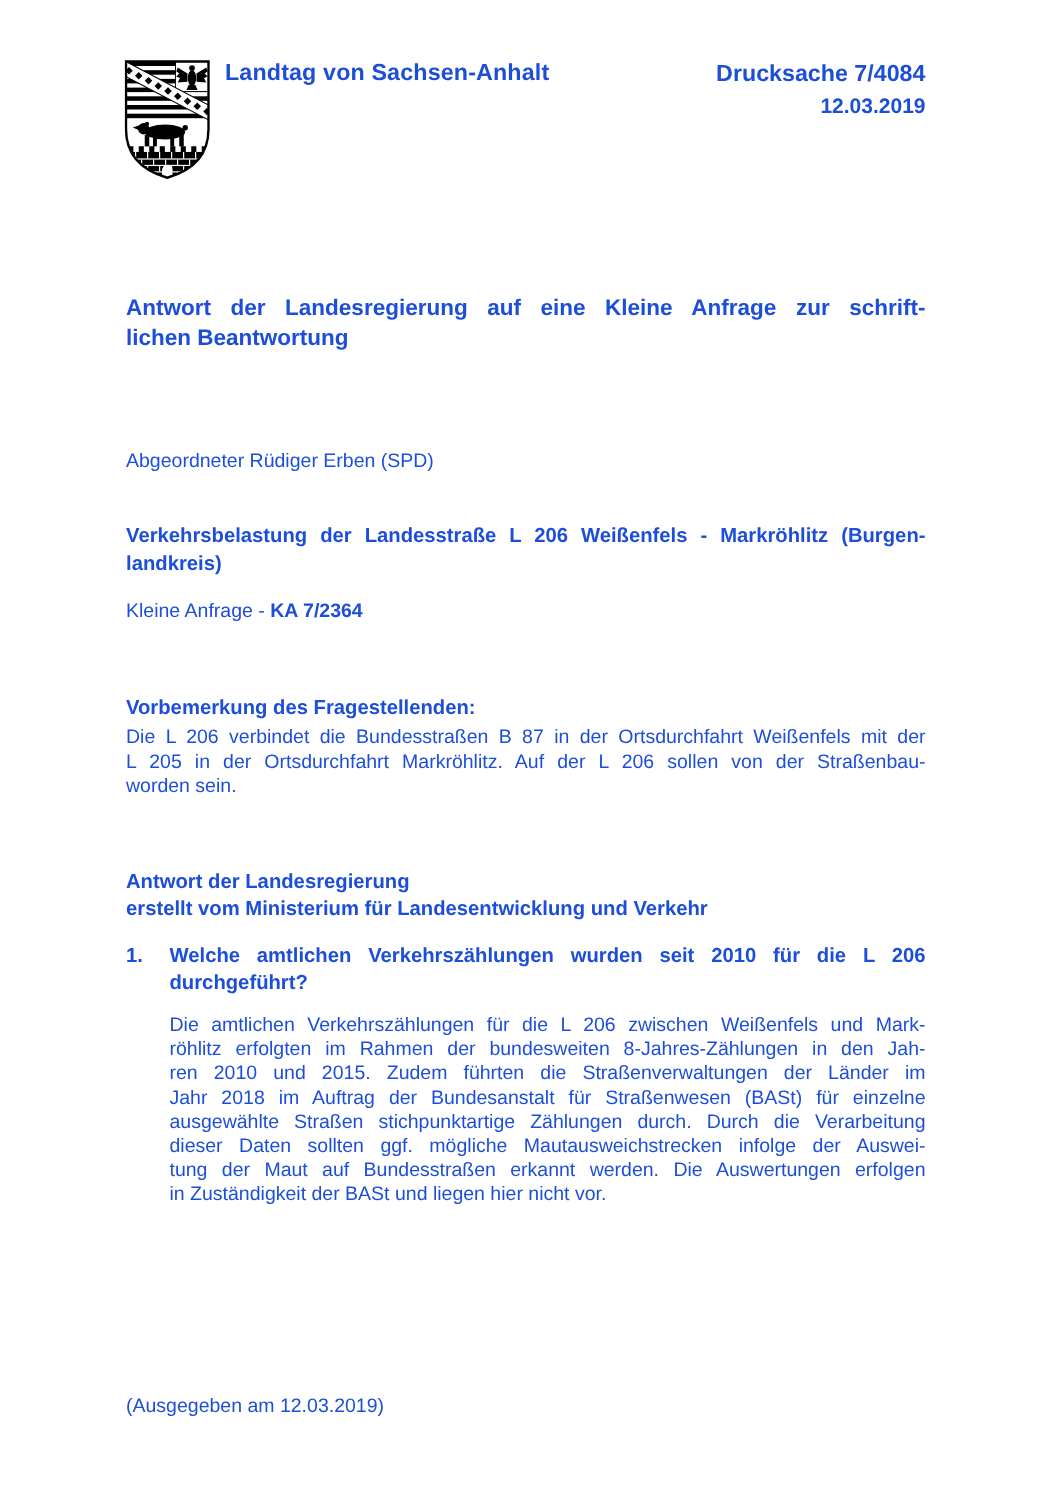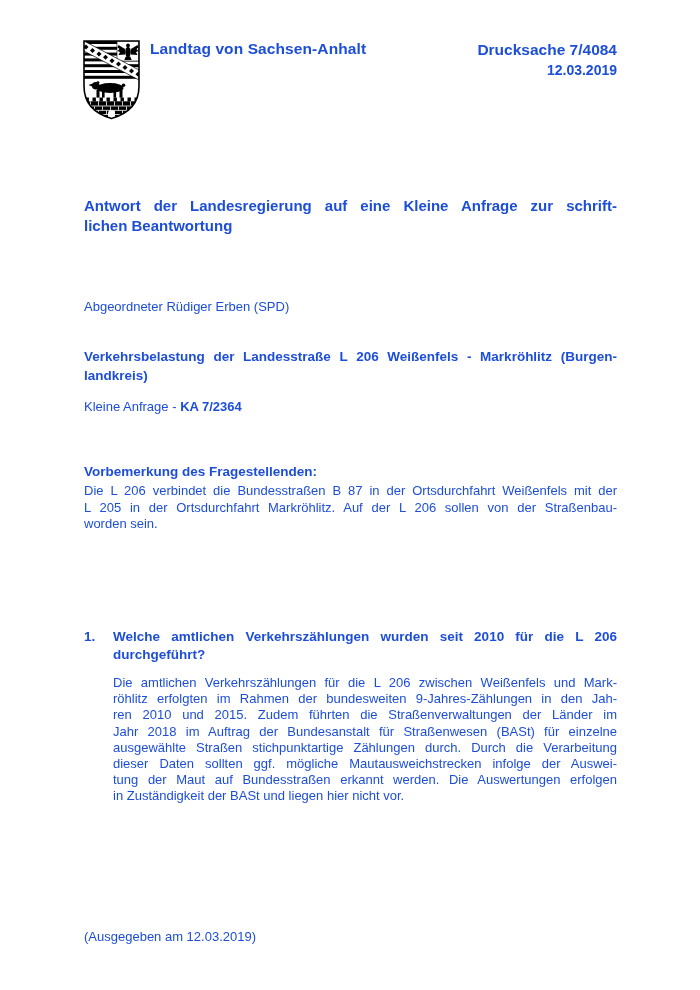--- a/index.html
+++ b/index.html
@@ -197,30 +197,34 @@
 
   <div class="abs request"><span>Kleine Anfrage - </span><span class="b">KA 7/2364</span></div>
 
   <div class="abs vorb-heading">Vorbemerkung des Fragestellenden:</div>
   <div class="abs para1">
     <div class="jl">Die L 206 verbindet die Bundesstraßen B 87 in der Ortsdurchfahrt Weißenfels mit der</div>
     <div class="jl">L 205 in der Ortsdurchfahrt Markröhlitz. Auf der L 206 sollen von der Straßenbau-</div>
     <div class="jl-last">worden sein.</div>
   </div>
 
+  <div class="abs answer-heading">
+    <div>Antwort der Landesregierung</div>
+    <div>erstellt vom Ministerium für Landesentwicklung und Verkehr</div>
+  </div>
 
   <div class="abs q1">
     <span class="q1-num">1.</span>
     <div class="jl">Welche amtlichen Verkehrszählungen wurden seit 2010 für die L 206</div>
     <div class="jl-last">durchgeführt?</div>
   </div>
 
   <div class="abs a1">
     <div class="jl">Die amtlichen Verkehrszählungen für die L 206 zwischen Weißenfels und Mark-</div>
-    <div class="jl">röhlitz erfolgten im Rahmen der bundesweiten 9-Jahres-Zählungen in den Jah-</div>
+    <div class="jl">röhlitz erfolgten im Rahmen der bundesweiten 8-Jahres-Zählungen in den Jah-</div>
     <div class="jl">ren 2010 und 2015. Zudem führten die Straßenverwaltungen der Länder im</div>
     <div class="jl">Jahr 2018 im Auftrag der Bundesanstalt für Straßenwesen (BASt) für einzelne</div>
     <div class="jl">ausgewählte Straßen stichpunktartige Zählungen durch. Durch die Verarbeitung</div>
     <div class="jl">dieser Daten sollten ggf. mögliche Mautausweichstrecken infolge der Auswei-</div>
     <div class="jl">tung der Maut auf Bundesstraßen erkannt werden. Die Auswertungen erfolgen</div>
     <div class="jl-last">in Zuständigkeit der BASt und liegen hier nicht vor.</div>
   </div>
 
   <div class="abs footer">(Ausgegeben am 12.03.2019)</div>
 

